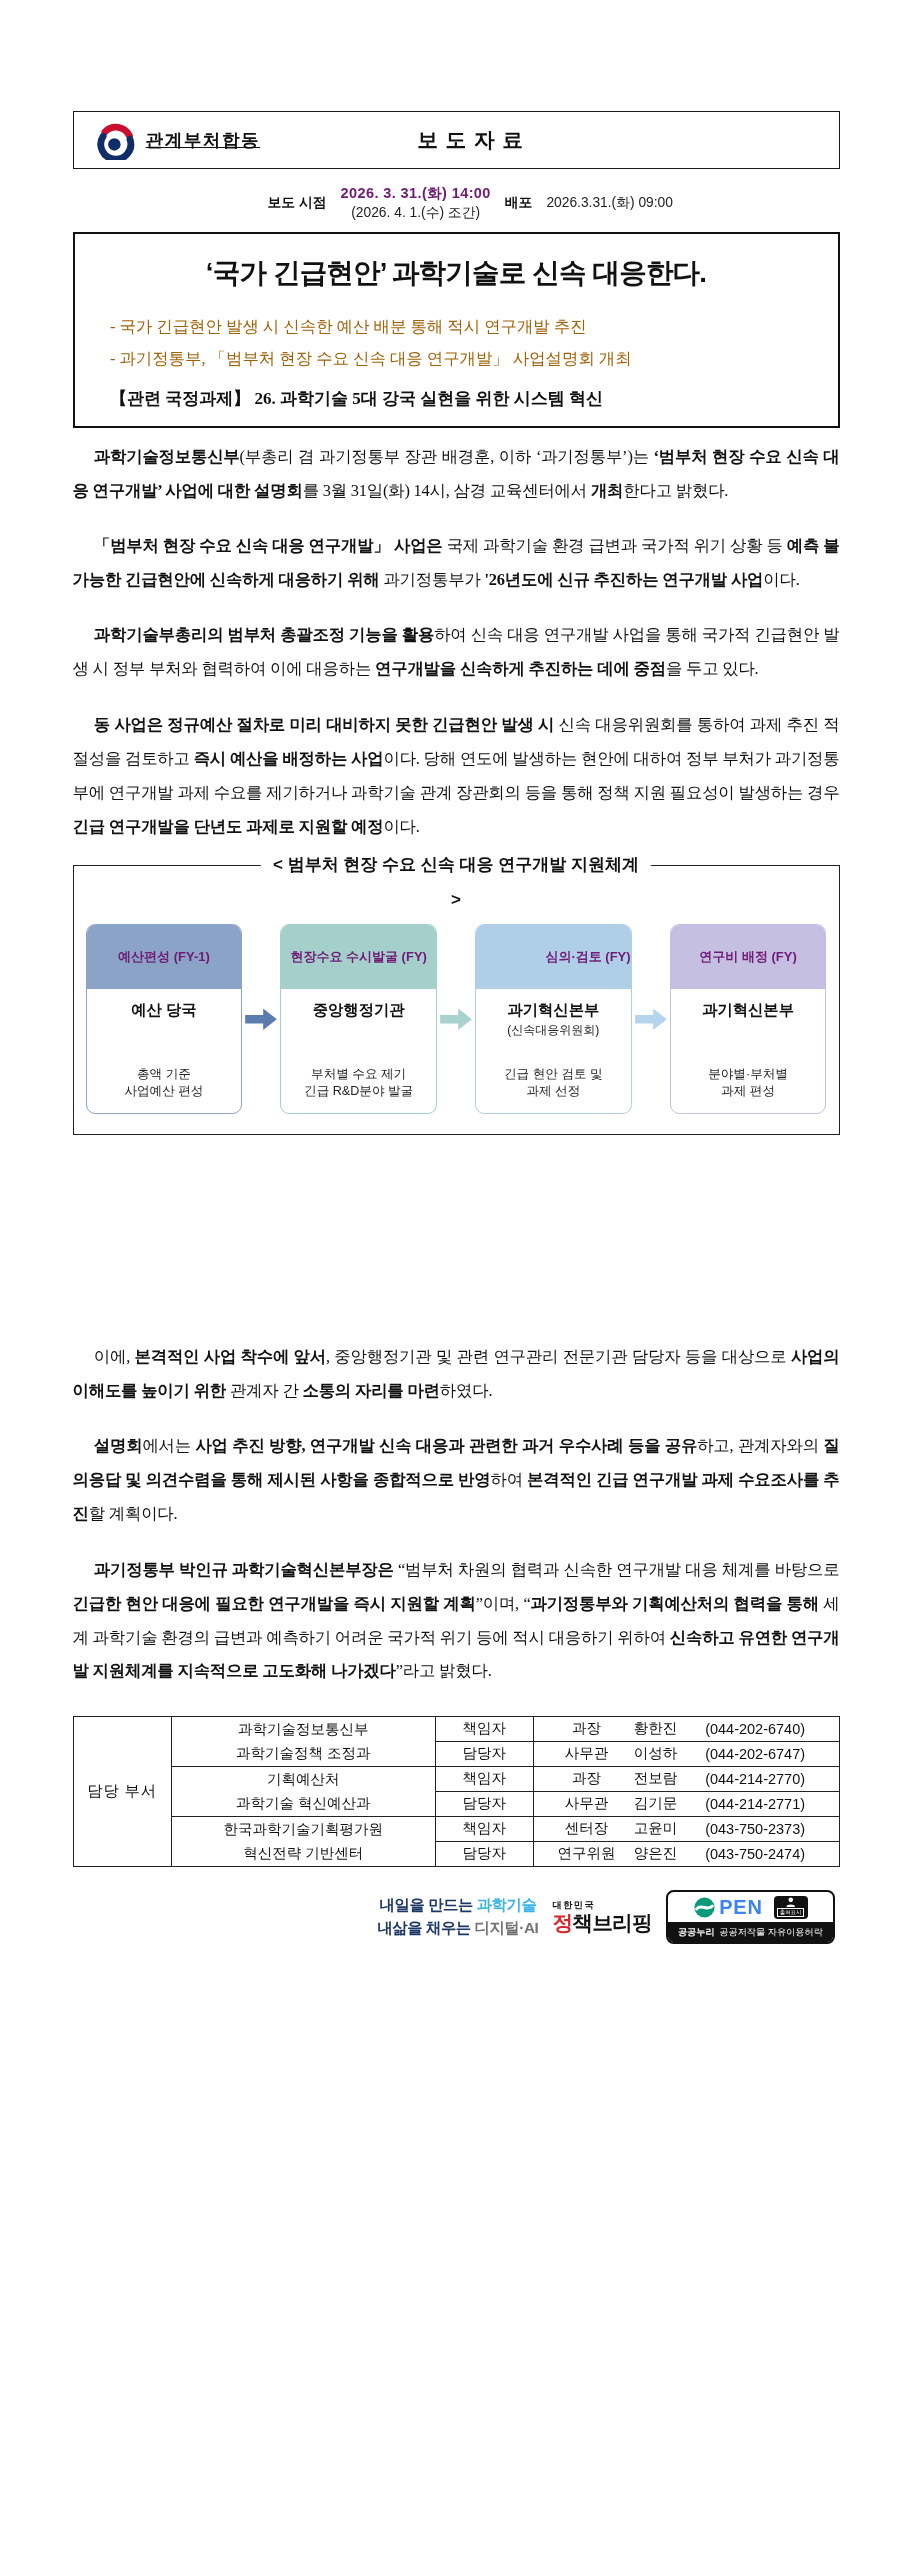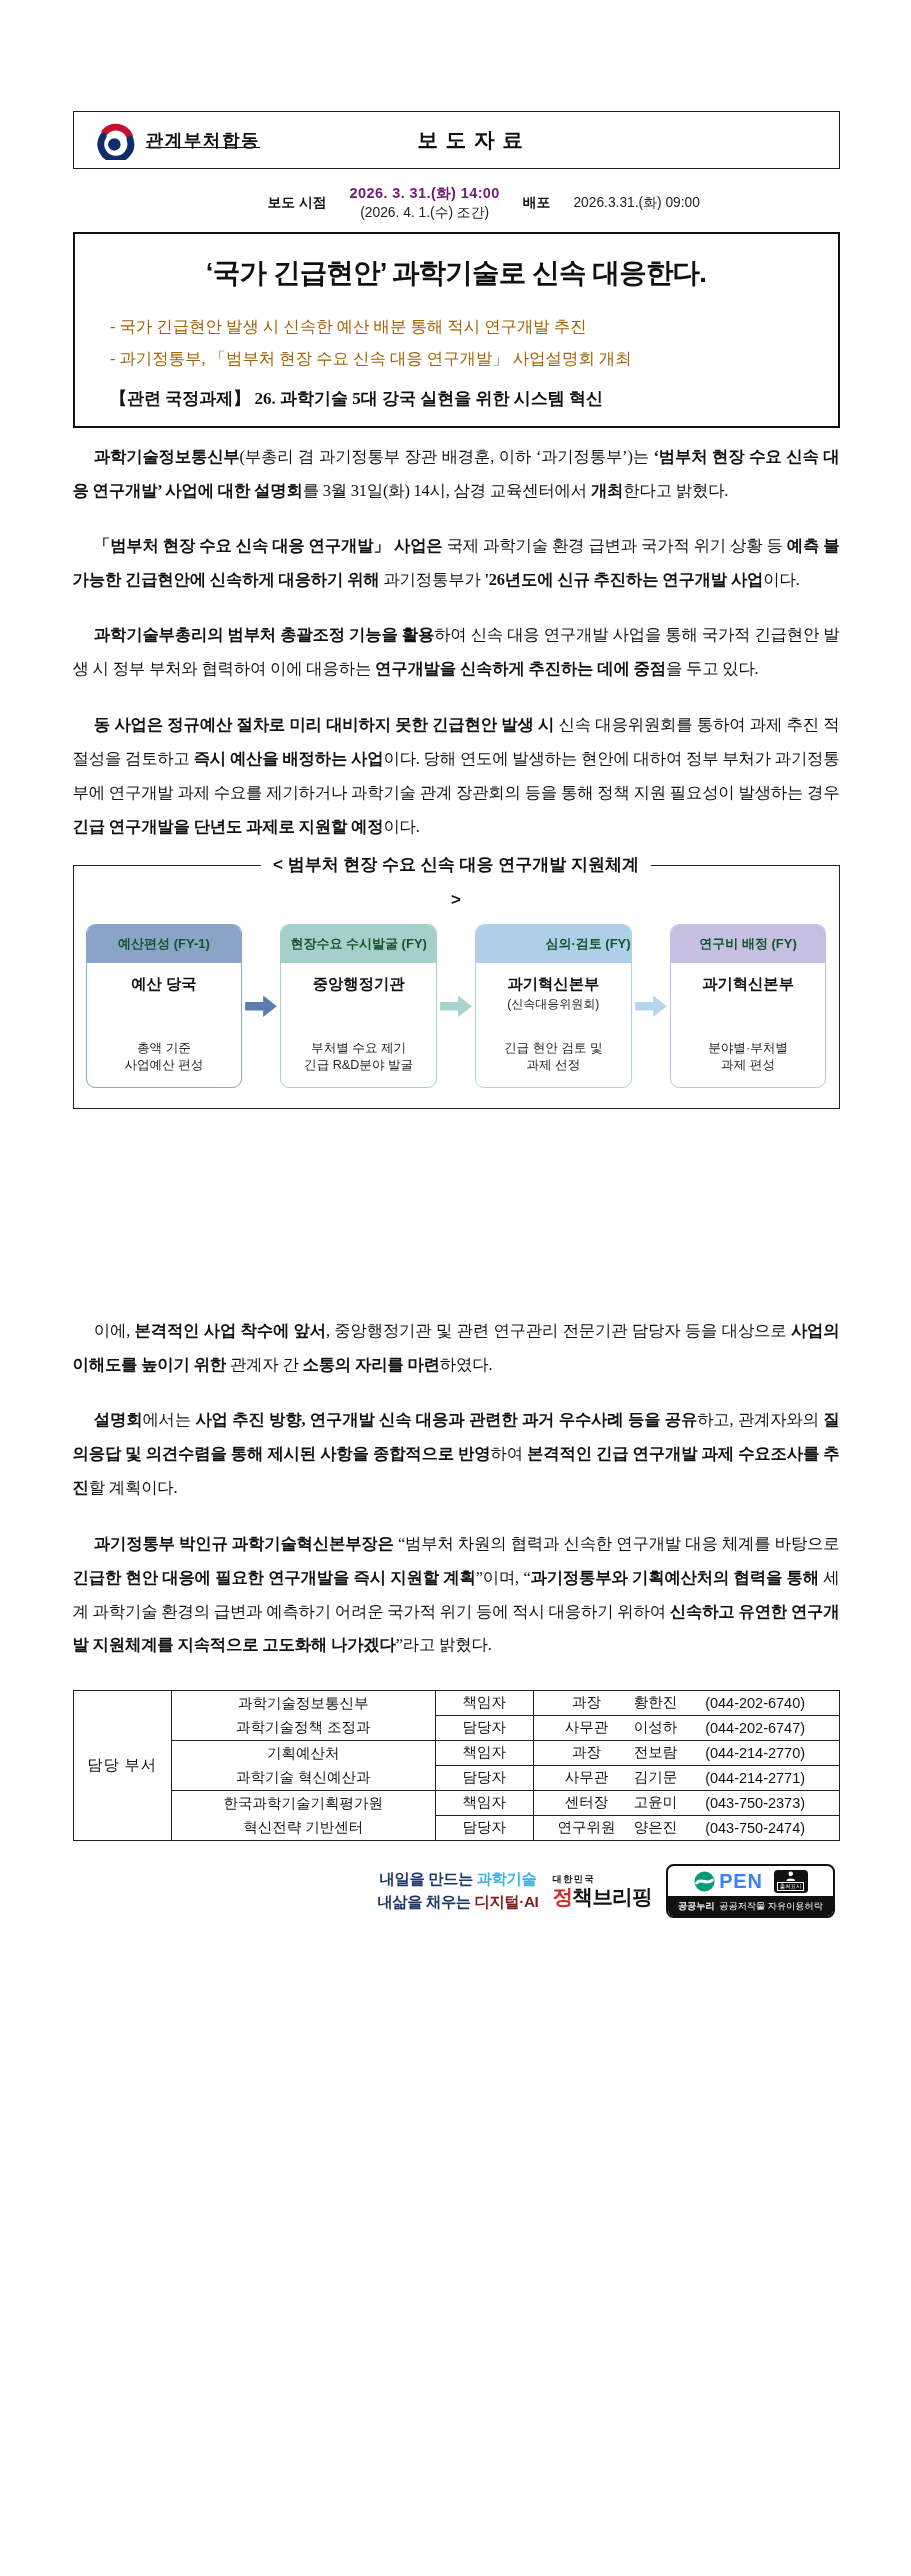--- a/index.html
+++ b/index.html
@@ -9,21 +9,21 @@
   .page{position:relative;width:912px;height:2576px;}
   .content{width:767px;margin:0 auto;padding-top:111px;}
 
   
   .header-box{border:1.5px solid #1a1a1a;height:58px;display:flex;align-items:center;
               padding:0 21.4px;box-sizing:border-box;background:#fff;}
   .agency-name{font-size:17.6px;font-weight:600;letter-spacing:1.5px;margin-left:10.7px;text-decoration:underline;}
   .doc-type{font-size:20.7px;font-weight:700;letter-spacing:7.7px;margin-left:157px;}
 
   
-  .meta-row{display:flex;align-items:center;gap:23px;margin:15.3px 0 9.2px 195px;}
+  .meta-row{display:flex;align-items:center;gap:14px;margin:15.3px 0 9.2px 195px;}
   .meta-label{font-size:13.8px;font-weight:700;}
   .meta-release{text-align:center;line-height:1.35;}
   .meta-blue{font-weight:700;font-size:14.5px;letter-spacing:0.4px;}
   .meta-note{font-size:13.8px;color:#222;}
   .meta-date{font-size:13.8px;color:#222;}
 
   
   .title-box{border:2.3px solid #111;padding:20px 17px 15.3px;margin-top:3.1px;}
   .main-title{font-weight:800;font-size:27.5px;text-align:center;letter-spacing:-0.8px;
               margin:1.5px 0 20px;}
@@ -38,21 +38,21 @@
 
   
   .diagram{position:relative;border:1.5px solid #222;margin:10.7px 0 205px;
            padding:23px 12.2px 20px;}
   .diagram-caption{position:absolute;top:-13px;left:50%;transform:translateX(-50%);
            background:#fff;padding:0 12.2px;font-weight:800;font-size:17px;white-space:nowrap;}
   .diagram-gt{text-align:center;font-weight:800;font-size:17px;margin:1.5px 0 13.8px;}
   .flow-row{display:flex;align-items:center;justify-content:space-between;}
   .flow-card{width:162px;border:1.1px solid #ccc;border-radius:9.2px;overflow:hidden;
              background:#fff;text-align:center;box-sizing:border-box;}
-  .fc-head{font-weight:700;font-size:13px;padding:10px 0;color:#14532d;}
+  .fc-head{font-weight:700;font-size:13px;padding:23px 0;color:#701a75;}
   .fc-body{padding:10.7px 4.6px 12.2px;min-height:101px;display:flex;flex-direction:column;
            justify-content:space-between;}
   .fc-title{font-weight:800;font-size:15.3px;color:#111;}
   .fc-sub{font-size:12px;color:#222;margin-top:1.5px;}
   .fc-desc{font-size:12.6px;color:#222;line-height:1.4;margin-top:7.7px;}
   .flow-arrow{flex:0 0 auto;margin:0 3.1px;display:flex;align-items:center;}
 
   
   .contact{border-collapse:collapse;width:767px;margin-top:27.5px;font-size:14.5px;}
   .contact td{border:0.8px solid #222;text-align:center;vertical-align:middle;
@@ -285,21 +285,21 @@
           </tr>
         </tbody>
     </table>
 
     <div class="footer sans">
       <div class="slogan" style="color: rgb(28, 54, 104);">
         <div>
           <span>내일을 만드는 </span><span class="accent" style="color: rgb(58, 180, 232);">과학기술</span>
         </div>
         <div>
-          <span>내삶을 채우는 </span><span class="accent" style="color: #7f1d1d;">디지털·AI</span>
+          <span>내삶을 채우는 </span><span class="accent" style="color: #737373;">디지털·AI</span>
         </div>
       </div>
       <div class="briefing">
         <div class="briefing-top">대한민국</div>
         <div class="briefing-main">
           <span id="briefing-first" style="color: rgb(215, 38, 43);">정</span><span>책브리핑</span>
         </div>
       </div>
       <div class="open-badge">
         <div class="open-top">

